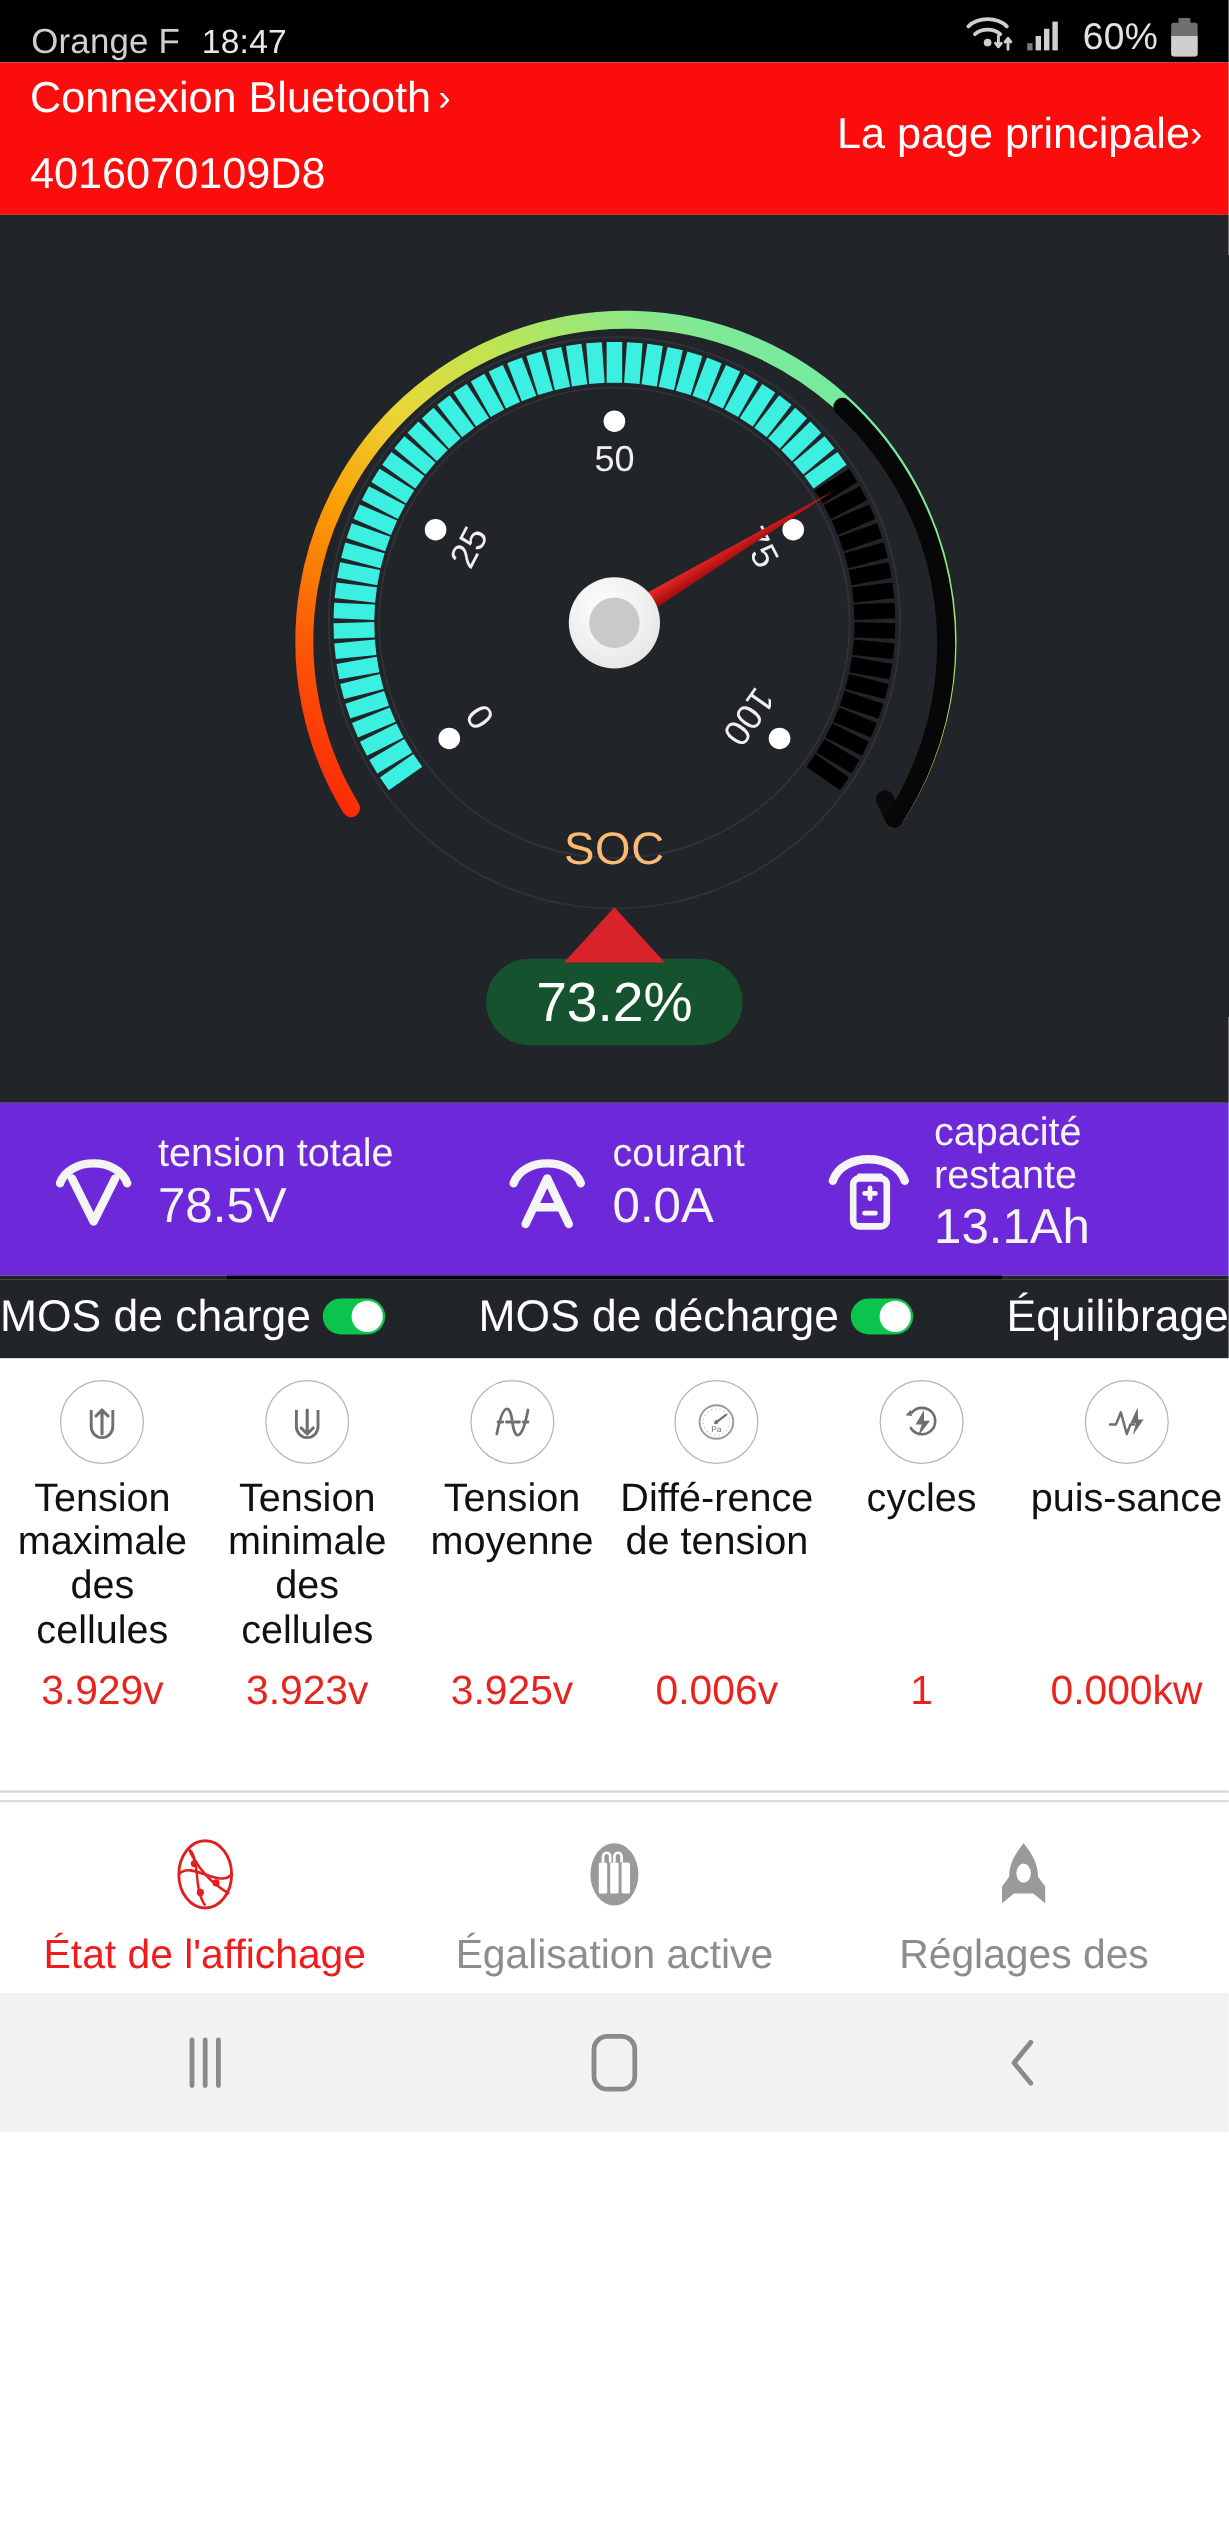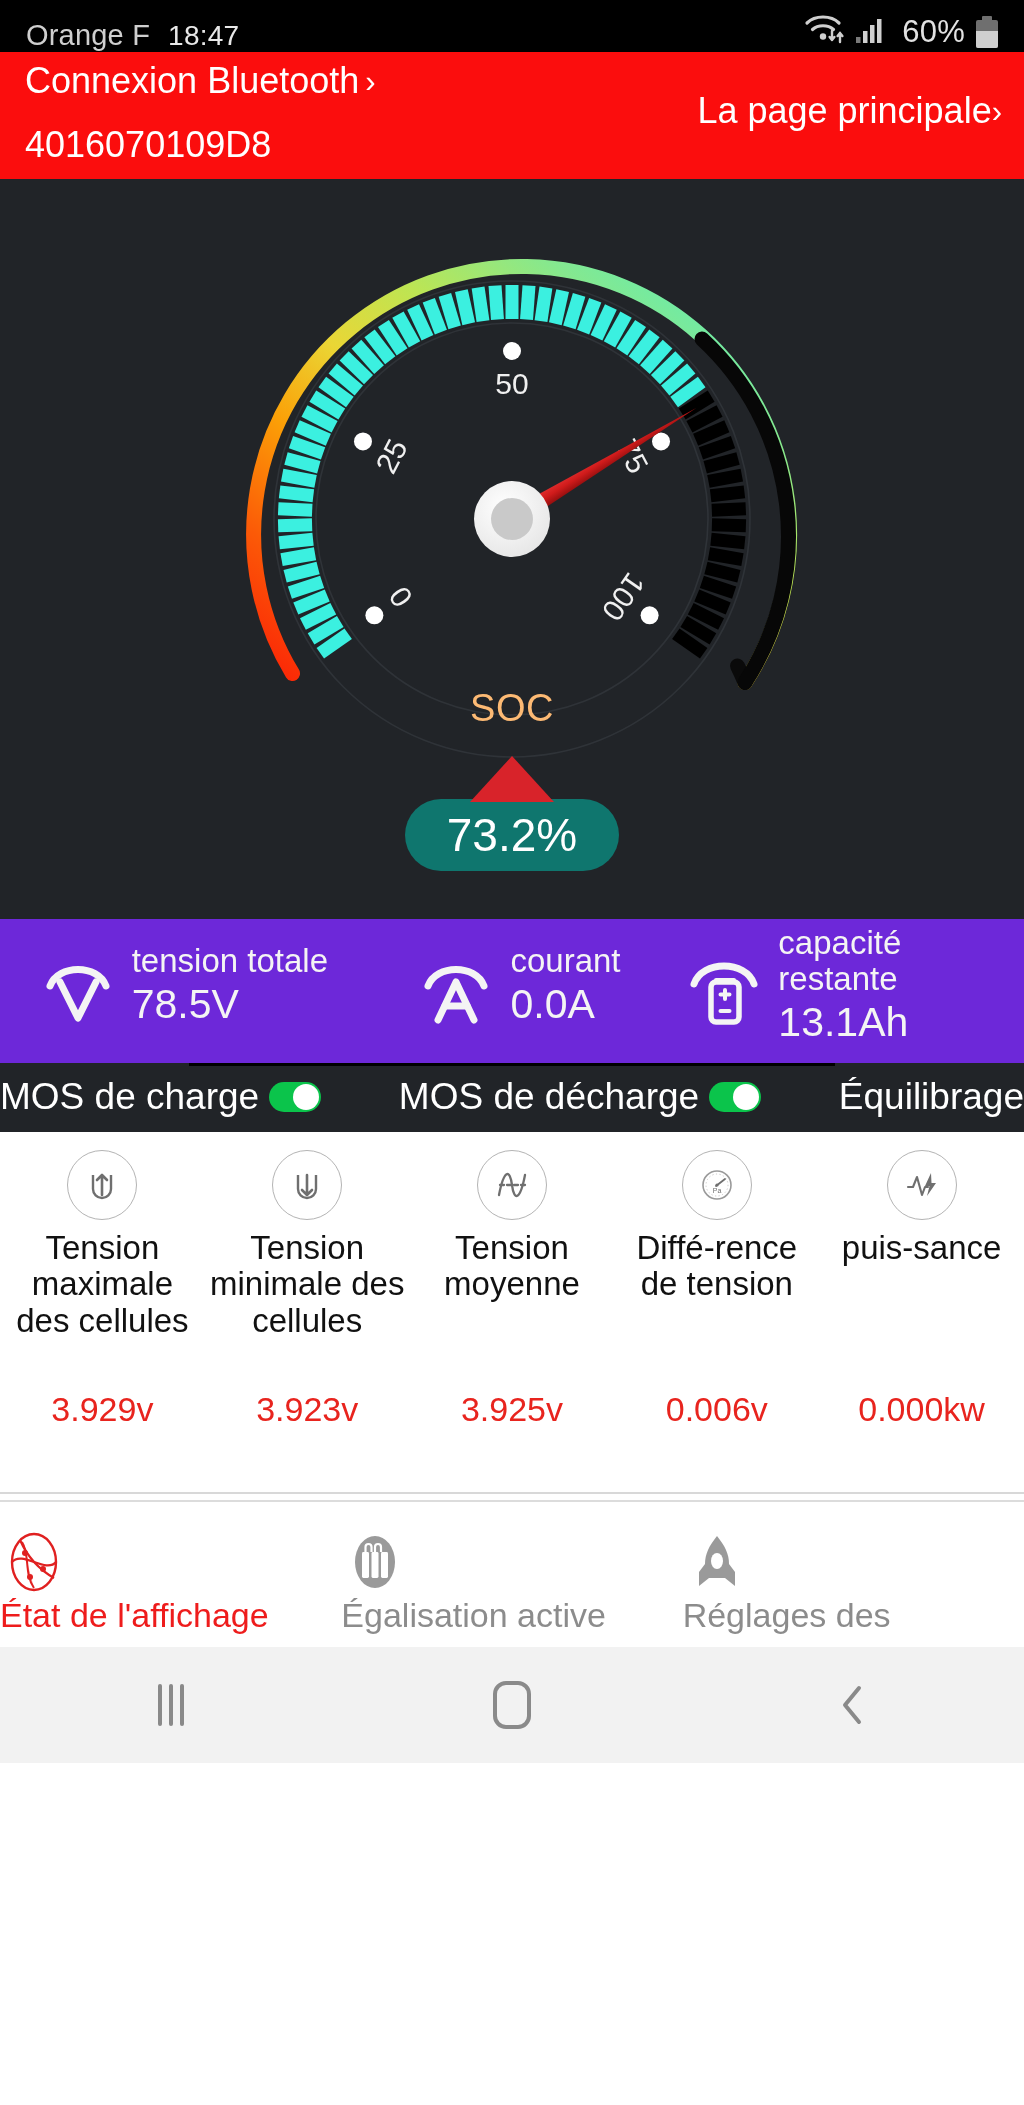--- a/index.html
+++ b/index.html
@@ -46,21 +46,21 @@
   
   .dark { background:#212428; position:relative; }
   .gaugewrap { position:relative; height: 740px; }
   .gaugesvg { position:absolute; left:50%; transform:translateX(-50%); top:10px; }
   .soclabel {
     position:absolute; left:0; right:0; top:508px; text-align:center;
     color:#fdba74; font-size:38px; letter-spacing:.5px;
   }
   .pctballoon {
     position:absolute; left:50%; transform:translateX(-50%); top:620px;
-    width:214px; height:72px; background:#0f766e; border-radius:40px;
+    width:214px; height:72px; background:#14532d; border-radius:40px;
     display:flex; align-items:center; justify-content:center;
     color:#ffffff; font-size:46px;
   }
   .pctballoon::before {
     content:""; position:absolute; top:-43px; left:50%; transform:translateX(-50%);
     width:0; height:0;
     border-left: 42px solid transparent; border-right: 42px solid transparent;
     border-bottom: 46px solid #d8232a;
   }
 
@@ -102,21 +102,21 @@
     min-height: 160px;
   }
   .statvalue { font-size:34px; color:#e8241e; text-align:center; line-height:1.14; padding:0 6px; }
 
   .rule-gap { height:64px; background:#fff; }
   .rule { height:2px; background:#d8d8d8; }
   .rule2 { height:2px; background:#dcdcdc; margin-top:6px; }
 
   
   .tabbar { background:#fff; display:flex; padding: 26px 0 12px 0; }
-  .tab { flex:1; display:flex; flex-direction:column; }
+  .tab { flex:1; display:flex; flex-direction:column; align-items:center; gap:14px; }
   .tablabel { font-size:34px; white-space:nowrap; }
   .tab.active .tablabel { color:#ee1c1c; }
   .tab .tablabel { color:#8c8c8c; }
 
   
   .navbar {
     background:#f2f2f2; height:116px; display:flex; align-items:center;
   }
   .navbtn { flex:1; display:flex; align-items:center; justify-content:center; }
   .nav-recents { display:flex; gap:7px; }
@@ -402,20 +402,31 @@
             <circle cx="22" cy="22" r="11" fill="none" stroke="#c8c8c8" stroke-width="1" stroke-dasharray="1.2 2.4"></circle>
             <path d="M21 23 L30 16" stroke="#6f6f6f" stroke-width="1.8" stroke-linecap="round"></path>
             <circle cx="22" cy="22" r="1.6" fill="#6f6f6f"></circle>
             <text x="22" y="30" font-size="7" fill="#6f6f6f" text-anchor="middle" font-family="Liberation Sans, sans-serif">Pa</text>
           </svg>
         </div>
         <div class="statlabel">Diffé-rence de tension</div>
         <div class="statvalue">0.006v</div>
       </div>
 
+      <div class="statcol">
+        <div class="statcircle">
+          <svg width="44" height="44" viewBox="0 0 44 44">
+            <path d="M14 14 A11 11 0 1 1 13 27" fill="none" stroke="#6f6f6f" stroke-width="2.2" stroke-linecap="round"></path>
+            <path d="M13 12 l1 5 l-5.4 -0.6 Z" fill="#6f6f6f"></path>
+            <path d="M24 12 L17 24 h5 l-3 10 L29 21 h-5 Z" fill="#6f6f6f"></path>
+          </svg>
+        </div>
+        <div class="statlabel">cycles</div>
+        <div class="statvalue">1</div>
+      </div>
 
       <div class="statcol">
         <div class="statcircle">
           <svg width="44" height="44" viewBox="0 0 44 44">
             <path d="M8 24 h5 l4 -10 l5 18 l3 -8 h3" fill="none" stroke="#6f6f6f" stroke-width="2.1" stroke-linecap="round" stroke-linejoin="round"></path>
             <path d="M31 10 L25 23 h4.5 l-2.5 10 L36 20 h-4.5 Z" fill="#6f6f6f"></path>
           </svg>
         </div>
         <div class="statlabel">puis-sance</div>
         <div class="statvalue">0.000kw</div>

